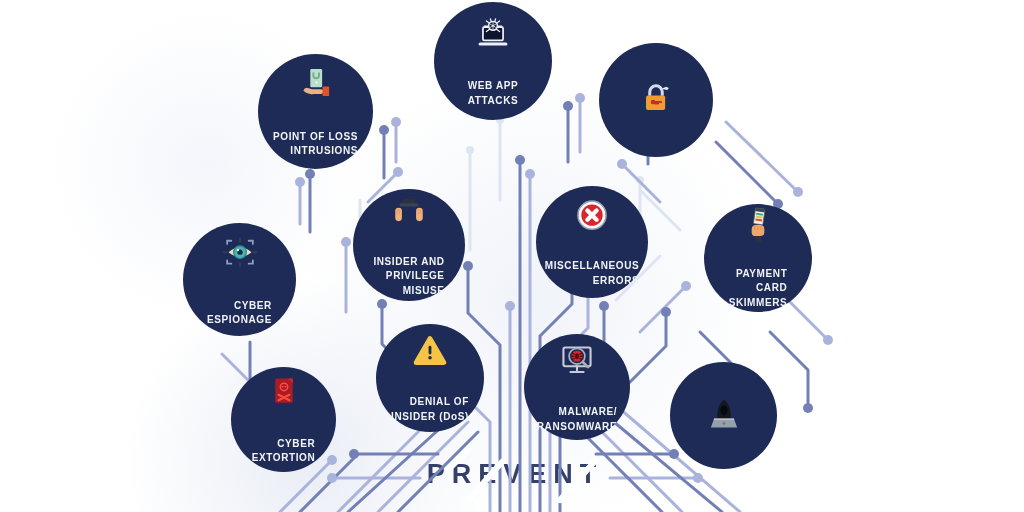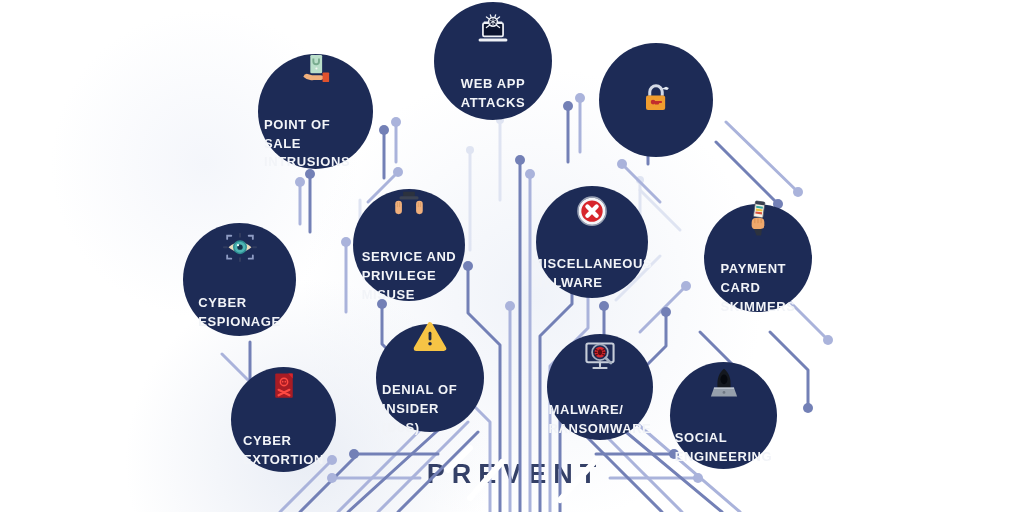--- a/index.html
+++ b/index.html
@@ -13,22 +13,22 @@
     font-family:"Liberation Sans", sans-serif;
   }
   .tree{position:absolute;left:0;top:0;width:1024px;height:512px;}
   .node{
     position:absolute;border-radius:50%;background:#1d2b56;
     display:flex;flex-direction:column;align-items:center;justify-content:center;
     gap:3px;box-sizing:border-box;padding:6px;
   }
   .node .icon{display:block;line-height:0;}
   .node .label{
-    color:#f2f4f8;font-weight:700;font-size:13px;line-height:1.45;
-    letter-spacing:.6px;text-align:left;white-space:pre-line;margin-top:20px;
+    color:#f2f4f8;font-weight:700;font-size:10px;line-height:1.45;
+    letter-spacing:.6px;text-align:right;white-space:pre-line;margin-top:20px;
   }
 </style>
 </head>
 <body>
 
 <div class="stage">
 
   <svg class="tree" viewBox="0 0 1024 512" xmlns="http://www.w3.org/2000/svg">
 
     <g fill="none" stroke="#dfe4f2" stroke-width="3" stroke-linecap="round">
@@ -159,21 +159,21 @@
   <div class="node" style="left:258px;top:54px;width:115px;height:115px">
     <span class="icon">
       <svg viewBox="0 0 48 48" width="42" height="42">
         <rect x="17.5" y="4.5" width="13.5" height="21" rx="1.5" fill="#badfca"></rect>
         <path d="M21 8.5 v3.5 a3.2 3.2 0 0 0 6.4 0 V8.5" fill="none" stroke="#79ab8f" stroke-width="2.2"></path>
         <circle cx="24.5" cy="20" r="1.2" fill="#f6f8f5"></circle>
         <path d="M9.5 29.5 q1.5 -4.5 6 -3 l4 1.2 h10 q3 0 3 2.6 q0 2.7 -3 2.7 h-8 q-6 2 -12 -3.5 Z" fill="#f1b07c"></path>
         <rect x="31.5" y="24.5" width="7.5" height="11" rx="1" fill="#e0522d"></rect>
       </svg>
     </span>
-    <span class="label">POINT OF SALE
+    <span class="label">POINT OF LOSS
 INTRUSIONS</span>
   </div>
 
   <div class="node" style="left:599px;top:43px;width:114px;height:114px">
     <span class="icon">
       <svg viewBox="0 0 48 48" width="40" height="40">
         <path d="M16.5 19 v-4.5 a7.5 7.5 0 0 1 15 0 V19" fill="none" stroke="#d4dae6" stroke-width="3.6"></path>
         <path d="M31 10.5 l5 -2.5 3.5 1.5 -2 2.5 -3 -.5 Z" fill="#e8edf5"></path>
         <rect x="12" y="18.5" width="23" height="17.5" rx="2.5" fill="#f09d2f"></rect>
         <circle cx="20.5" cy="26.5" r="2.8" fill="#c22d2d"></circle>
@@ -189,35 +189,35 @@
         <rect x="12.5" y="13.6" width="23" height="3.8" rx="1.9" fill="#3b4252"></rect>
         <g fill="#f1b07c">
           <rect x="7.5" y="19" width="8" height="16" rx="4"></rect>
           <rect x="32.5" y="19" width="8" height="16" rx="4"></rect>
         </g>
         <g stroke="#d89a62" stroke-width="1" fill="none">
           <path d="M10.1 20.5 v6 M12.7 20.5 v6 M35.1 20.5 v6 M37.7 20.5 v6"></path>
         </g>
       </svg>
     </span>
-    <span class="label">SERVICE AND
+    <span class="label">INSIDER AND
 PRIVILEGE
 MISUSE</span>
   </div>
 
   <div class="node" style="left:536px;top:186px;width:112px;height:112px">
     <span class="icon">
       <svg viewBox="0 0 48 48" width="40" height="40">
         <circle cx="24" cy="23" r="17" fill="none" stroke="#99a2b4" stroke-width="1.6"></circle>
         <circle cx="24" cy="23" r="14.5" fill="#d7262c" stroke="#f4f6f9" stroke-width="3.4"></circle>
         <path d="M18.5 17.5 L29.5 28.5 M29.5 17.5 L18.5 28.5" stroke="#ffffff" stroke-width="5.2" stroke-linecap="round"></path>
       </svg>
     </span>
     <span class="label">MISCELLANEOUS
-MALWARE</span>
+ERRORS</span>
   </div>
 
   <div class="node" style="left:183px;top:223px;width:113px;height:113px">
     <span class="icon">
       <svg viewBox="0 0 48 48" width="44" height="44">
         <g fill="none" stroke="#8e9cc4" stroke-width="2" stroke-linecap="round">
           <path d="M10 13 v-3.5 h4.5 M33.5 9.5 H38 v3.5 M38 31 v3.5 h-4.5 M14.5 34.5 H10 V31"></path>
         </g>
         <g stroke="#313c60" stroke-width="2.2" stroke-linecap="round" fill="none">
           <path d="M24 7.5 v3 M24 34 v3 M6.5 22 h3 M38.5 22 h3"></path>
@@ -257,21 +257,21 @@
       <svg viewBox="0 0 48 48" width="40" height="40">
         <path d="M24 8 L40.5 36.5 H7.5 Z" fill="#f6c445" stroke="#f6c445" stroke-width="6" stroke-linejoin="round"></path>
         <rect x="22.3" y="16.5" width="3.4" height="10.5" rx="1.7" fill="#222a42"></rect>
         <circle cx="24" cy="31" r="2.1" fill="#222a42"></circle>
       </svg>
     </span>
     <span class="label">DENIAL OF
 INSIDER (DoS)</span>
   </div>
 
-  <div class="node" style="left:547px;top:334px;width:106px;height:106px">
+  <div class="node" style="left:524px;top:334px;width:106px;height:106px">
     <span class="icon">
       <svg viewBox="0 0 48 48" width="42" height="42">
         <rect x="8.5" y="8.5" width="31" height="21.5" rx="2" fill="none" stroke="#c6cdd9" stroke-width="2.4"></rect>
         <path d="M24 30 v4.5 M16.5 36.5 h15" stroke="#c6cdd9" stroke-width="2.4" stroke-linecap="round" fill="none"></path>
         <circle cx="24" cy="18.5" r="6.2" fill="#d7262c"></circle>
         <g stroke="#5a0d12" stroke-width="1.4" stroke-linecap="round" fill="none">
           <path d="M20.8 16.2 l-2.2 -1.2 M27.2 16.2 l2.2 -1.2 M20.4 18.7 h-2.8 M27.6 18.7 h2.8 M20.8 21 l-2.2 1.4 M27.2 21 l2.2 1.4"></path>
         </g>
         <ellipse cx="24" cy="18.5" rx="2.4" ry="3.4" fill="#5a0d12"></ellipse>
         <circle cx="24" cy="18.5" r="9" fill="none" stroke="#a6b0c0" stroke-width="2"></circle>
@@ -301,17 +301,15 @@
   <div class="node" style="left:670px;top:362px;width:107px;height:107px">
     <span class="icon">
       <svg viewBox="0 0 48 48" width="42" height="42">
         <path d="M24 5.5 C19.5 9 16.5 14.5 16.5 22.5 V28 h15 V22.5 C31.5 14.5 28.5 9 24 5.5 Z" fill="#14181f"></path>
         <ellipse cx="24" cy="17.5" rx="4" ry="5.5" fill="#06090f"></ellipse>
         <path d="M12.5 27.5 h23 l3.5 9.5 H9 Z" fill="#96a0ac"></path>
         <path d="M12.5 27.5 h23" stroke="#c9d0d9" stroke-width="1.6" fill="none"></path>
         <circle cx="24" cy="32.5" r="1.6" fill="#6f7884"></circle>
       </svg>
     </span>
-    <span class="label">SOCIAL
-ENGINEERING</span>
   </div>
 
 </div>
 
 </body></html>

